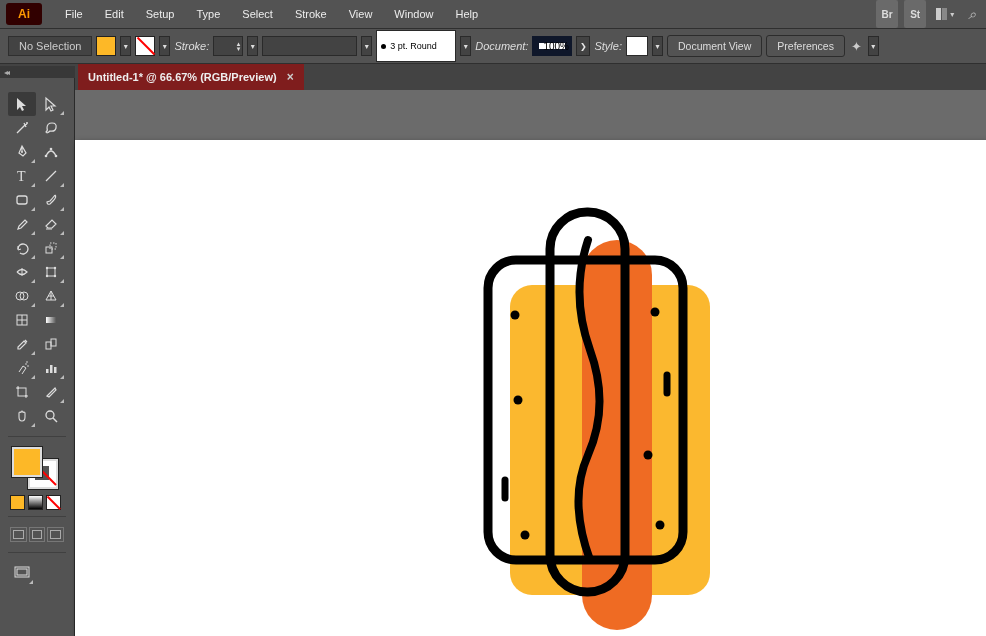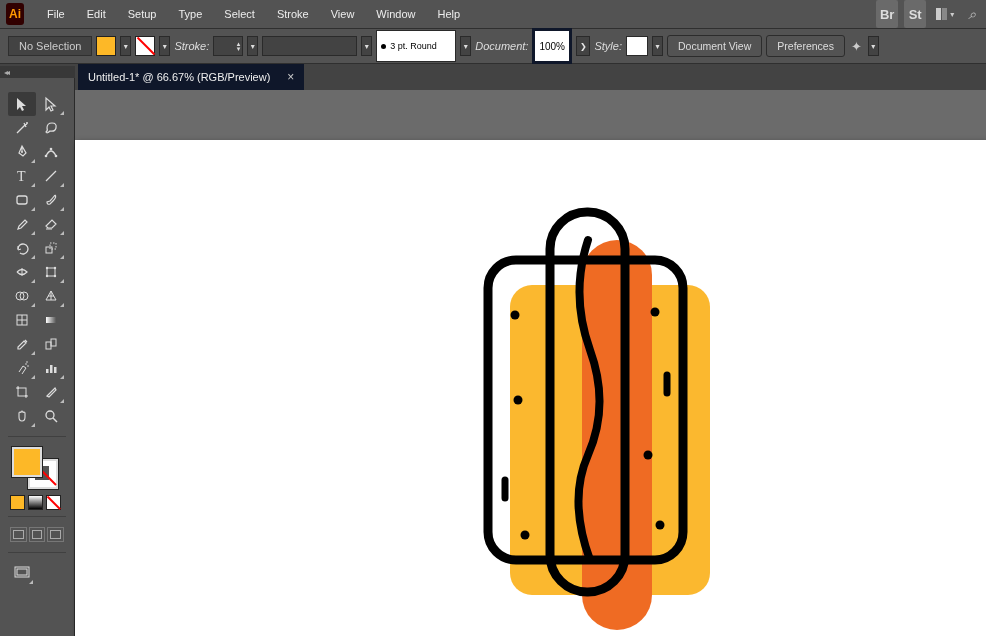--- a/index.html
+++ b/index.html
@@ -16,21 +16,21 @@
   
   .menubar {
     height: 28px;
     background: #535353;
     display: flex;
     align-items: center;
     padding: 0 6px;
     gap: 4px;
   }
   .app-icon {
-    width: 18px; height: 22px;
+    width: 36px; height: 22px;
     background: #310000;
     color: #ff9a00;
     font-weight: bold;
     font-size: 12px;
     display: flex; align-items: center; justify-content: center;
     border-radius: 3px;
     margin-right: 10px;
   }
   .menu-item {
     padding: 0 9px;
@@ -42,21 +42,21 @@
   .menubar-right {
     margin-left: auto;
     display: flex;
     align-items: center;
     gap: 6px;
   }
   .sq-btn {
     width: 22px; height: 28px;
     background: #6a6a6a;
     color: #ddd;
-    font-size: 13px;
+    font-size: 10px;
     font-weight: bold;
     display: flex;
     align-items: center; justify-content: center;
     border-radius: 2px;
   }
   .workspace-switcher {
     display:flex; align-items:center; gap:3px;
     padding:0 4px;
   }
   .ws-icon {
@@ -111,23 +111,23 @@
   }
   .brush-preview {
     width:95px; height:20px; background:#434343; border:1px solid #2a2a2a;
   }
   .profile-preview {
     width:80px; height:32px; background:#fff; border:1px solid #2a2a2a;
     display:flex; align-items:center; gap:4px; padding:0 4px;
   }
   .profile-preview .dot { width:5px; height:5px; background:#000; border-radius:50%; }
   .opacity-val {
-    width:40px; height:36px; background:#fff; color:#000;
+    width:40px; height:20px; background:#fff; color:#000;
     display:flex; align-items:center; padding:0 4px; font-size:10px;
-    border:3px solid #0f172a;
+    border:7px solid #0f172a;
   }
   .style-preview {
     width:22px; height:20px; background:#fff; border:1px solid #2a2a2a;
   }
   .pill-btn {
     background:#535353; border:1px solid #2c2c2c; padding:4px 10px;
     border-radius:3px; color:#ddd; font-size:10.5px;
   }
   .star-icon { color:#ccc; font-size:13px; padding:0 2px; }
   .arrow-right { width:14px; height:20px; background:#434343; border:1px solid #2a2a2a;
@@ -141,23 +141,24 @@
     padding-left: 78px;
   }
   .panel-collapse {
     position:absolute; left:0; top:66px;
     width:75px; height:13px; background:#383838;
     border-bottom:1px solid #222;
     display:flex; align-items:center; padding-left:4px;
   }
   .panel-collapse .chevrons { color:#aaa; font-size:8px; letter-spacing:-2px; }
   .doc-tab {
-    background:#0f172a; color:#eee;
-    display:flex; align-items:center; padding:0 10px; gap:17px;
+    background:#7f1d1d; color:#eee;
+    display:flex; align-items:center; padding:0 10px; gap:10px;
     font-size:11px;
+    font-weight:bold;
   }
   .doc-tab .close { font-size:12px; color:#ccc; }
   
   .workspace {
     position:absolute;
     left:75px; top:90px; right:0; bottom:0;
     background:#6b6b6b;
   }
   .artboard {
     position:absolute;

